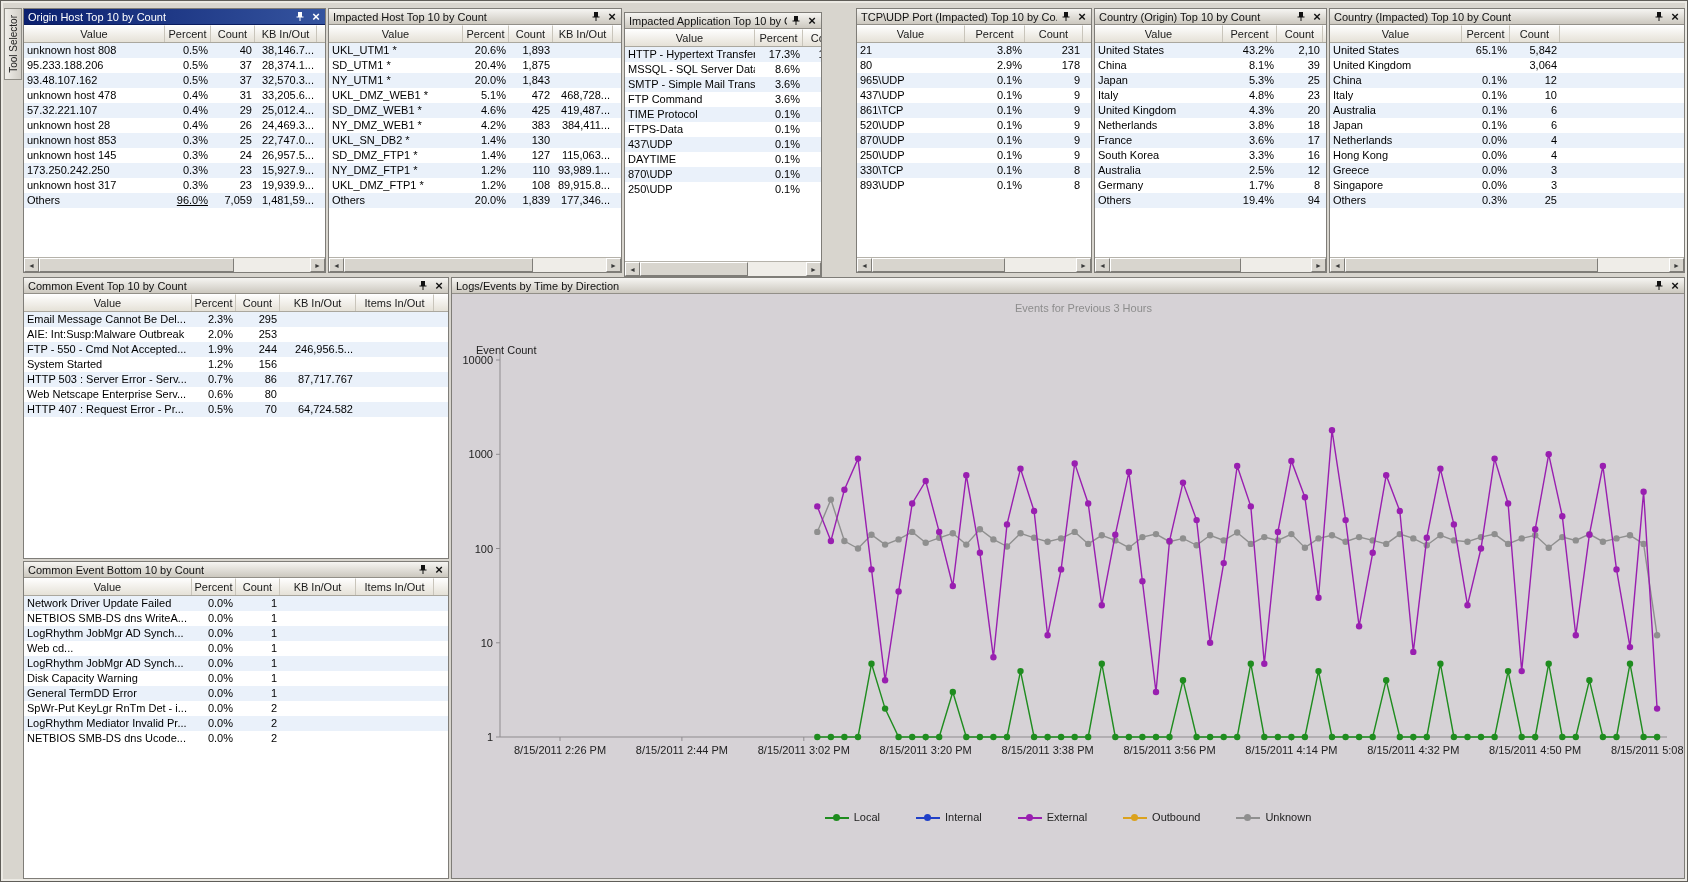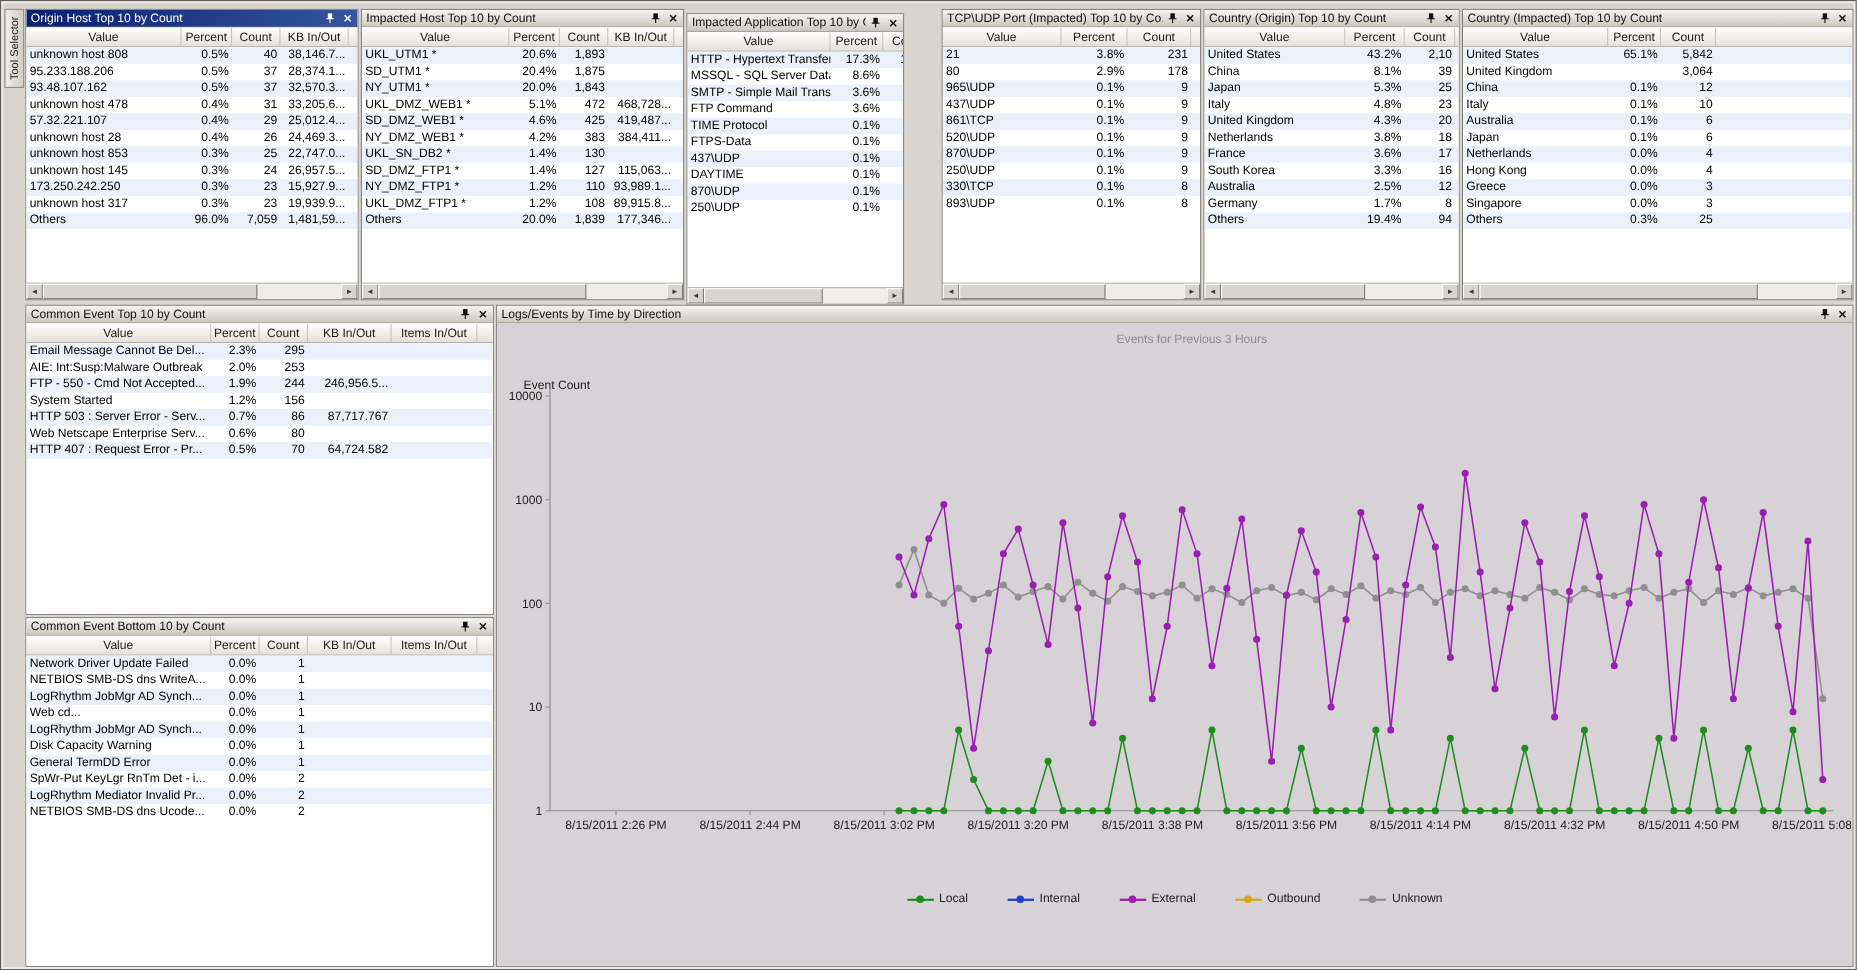--- a/index.html
+++ b/index.html
@@ -167,21 +167,21 @@
           </div>
           <div class="tr">
             <div class="td" style="width: 141px;">unknown host 317</div>
             <div class="td num" style="width: 46px;">0.3%</div>
             <div class="td num" style="width: 44px;">23</div>
             <div class="td num" style="width: 62px;">19,939.9...</div>
             <div class="td fill"></div>
           </div>
           <div class="tr">
             <div class="td" style="width: 141px;">Others</div>
-            <div class="td num" style="width: 46px;">96.0%</div>
+            <div class="td num" style="width: 46px; text-decoration: underline;">96.0%</div>
             <div class="td num" style="width: 44px;">7,059</div>
             <div class="td num" style="width: 62px;">1,481,59...</div>
             <div class="td fill"></div>
           </div>
         </div>
       </div>
     <div class="hscroll">
       <span class="sb-btn">◄</span>
       <span class="sb-track">
           <span class="sb-thumb" style="width:72%"></span>

